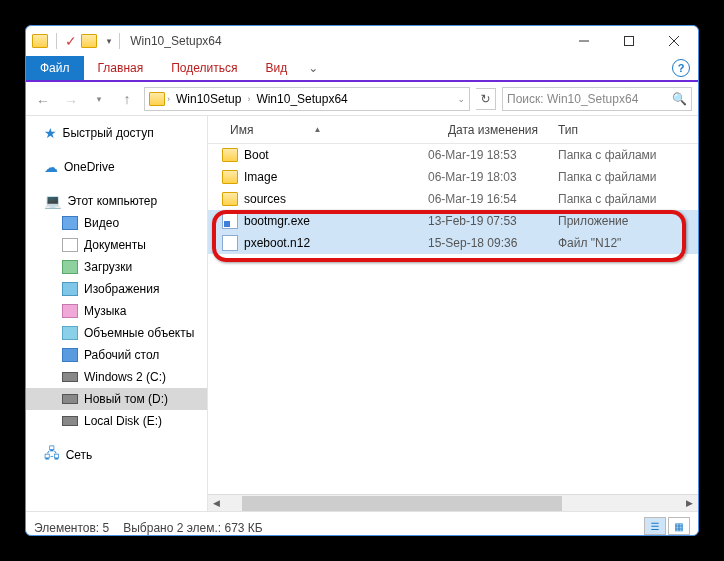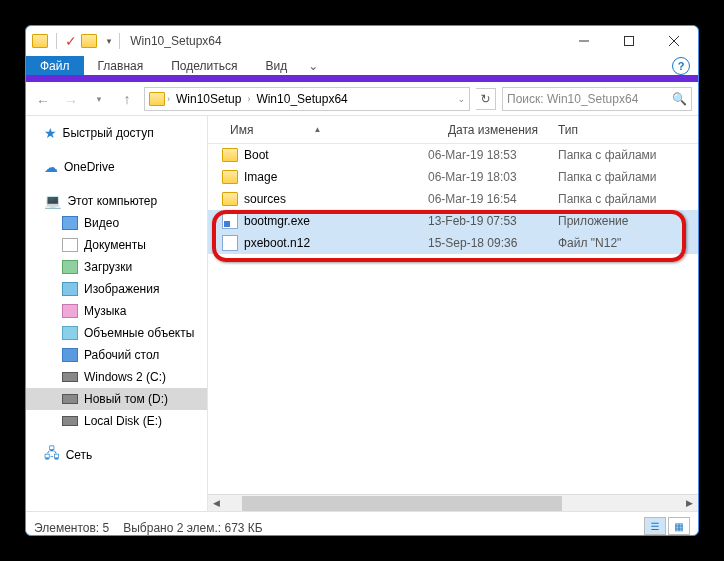--- a/index.html
+++ b/index.html
@@ -6,22 +6,22 @@
 body { background: #000; width: 724px; height: 561px; position: relative; }
 .outer { position: absolute; left: 25px; top: 25px; width: 674px; height: 511px; background: #fff; border: 1px solid #4a90e2; border-radius: 6px; overflow: hidden; display: flex; flex-direction: column; }
 .titlebar { height: 30px; display: flex; align-items: center; padding: 0 2px; }
 .qat { display: flex; align-items: center; gap: 4px; padding-left: 4px; }
 .folder-ico { width: 16px; height: 14px; background: linear-gradient(#ffe9a6,#ffd24d); border: 1px solid #d9a400; border-radius: 1px; display: inline-block; }
 .qat-sep { width: 1px; height: 16px; background: #ccc; margin: 0 4px; }
 .check { color: #d04040; font-size: 14px; }
 .titlebar .title { margin-left: 6px; color: #444; font-size: 12px; }
 .win-controls { margin-left: auto; display: flex; }
 .win-btn { width: 45px; height: 29px; display: flex; align-items: center; justify-content: center; color: #555; }
-.ribbon { height: 26px; border-bottom: 7px solid #6d28d9; display: flex; align-items: stretch; }
-.ribbon .tab { padding: 0 14px; display: flex; align-items: center; color: #404040; }
+.ribbon { height: 26px; border-bottom: 2px solid #6d28d9; display: flex; align-items: stretch; }
+.ribbon .tab { padding: 0 14px; display: flex; align-items: center; color: #b91c1c; }
 .ribbon .tab.file { background: #1979ca; color: #fff; }
 .ribbon .help { margin-left: auto; width: 28px; display: flex; align-items: center; justify-content: center; color: #1979ca; font-weight: bold; border: 1px solid #1979ca; border-radius: 50%; height: 18px; width: 18px; margin-right: 8px; align-self: center; font-size: 11px;}
 .ribbon .expand { width: 24px; display: flex; align-items: center; justify-content: center; color: #666; }
 .addr { height: 34px; border-bottom: 1px solid #e3e3e3; display: flex; align-items: center; padding: 0 6px; gap: 6px; }
 .nav-btn { width: 22px; height: 22px; display: flex; align-items: center; justify-content: center; color: #888; font-size: 14px; }
 .breadcrumb { flex: 1; height: 24px; border: 1px solid #ccc; display: flex; align-items: center; padding: 0 4px; gap: 2px; }
 .bc-seg { padding: 0 4px; display: flex; align-items: center; gap: 4px; }
 .bc-chevron { color: #888; font-size: 9px; }
 .addr-ctrl { width: 20px; height: 22px; display: flex; align-items: center; justify-content: center; color: #555; border: 1px solid #ccc; border-left: none; }
 .search { width: 190px; height: 24px; border: 1px solid #ccc; display: flex; align-items: center; padding: 0 4px; color: #888; }

